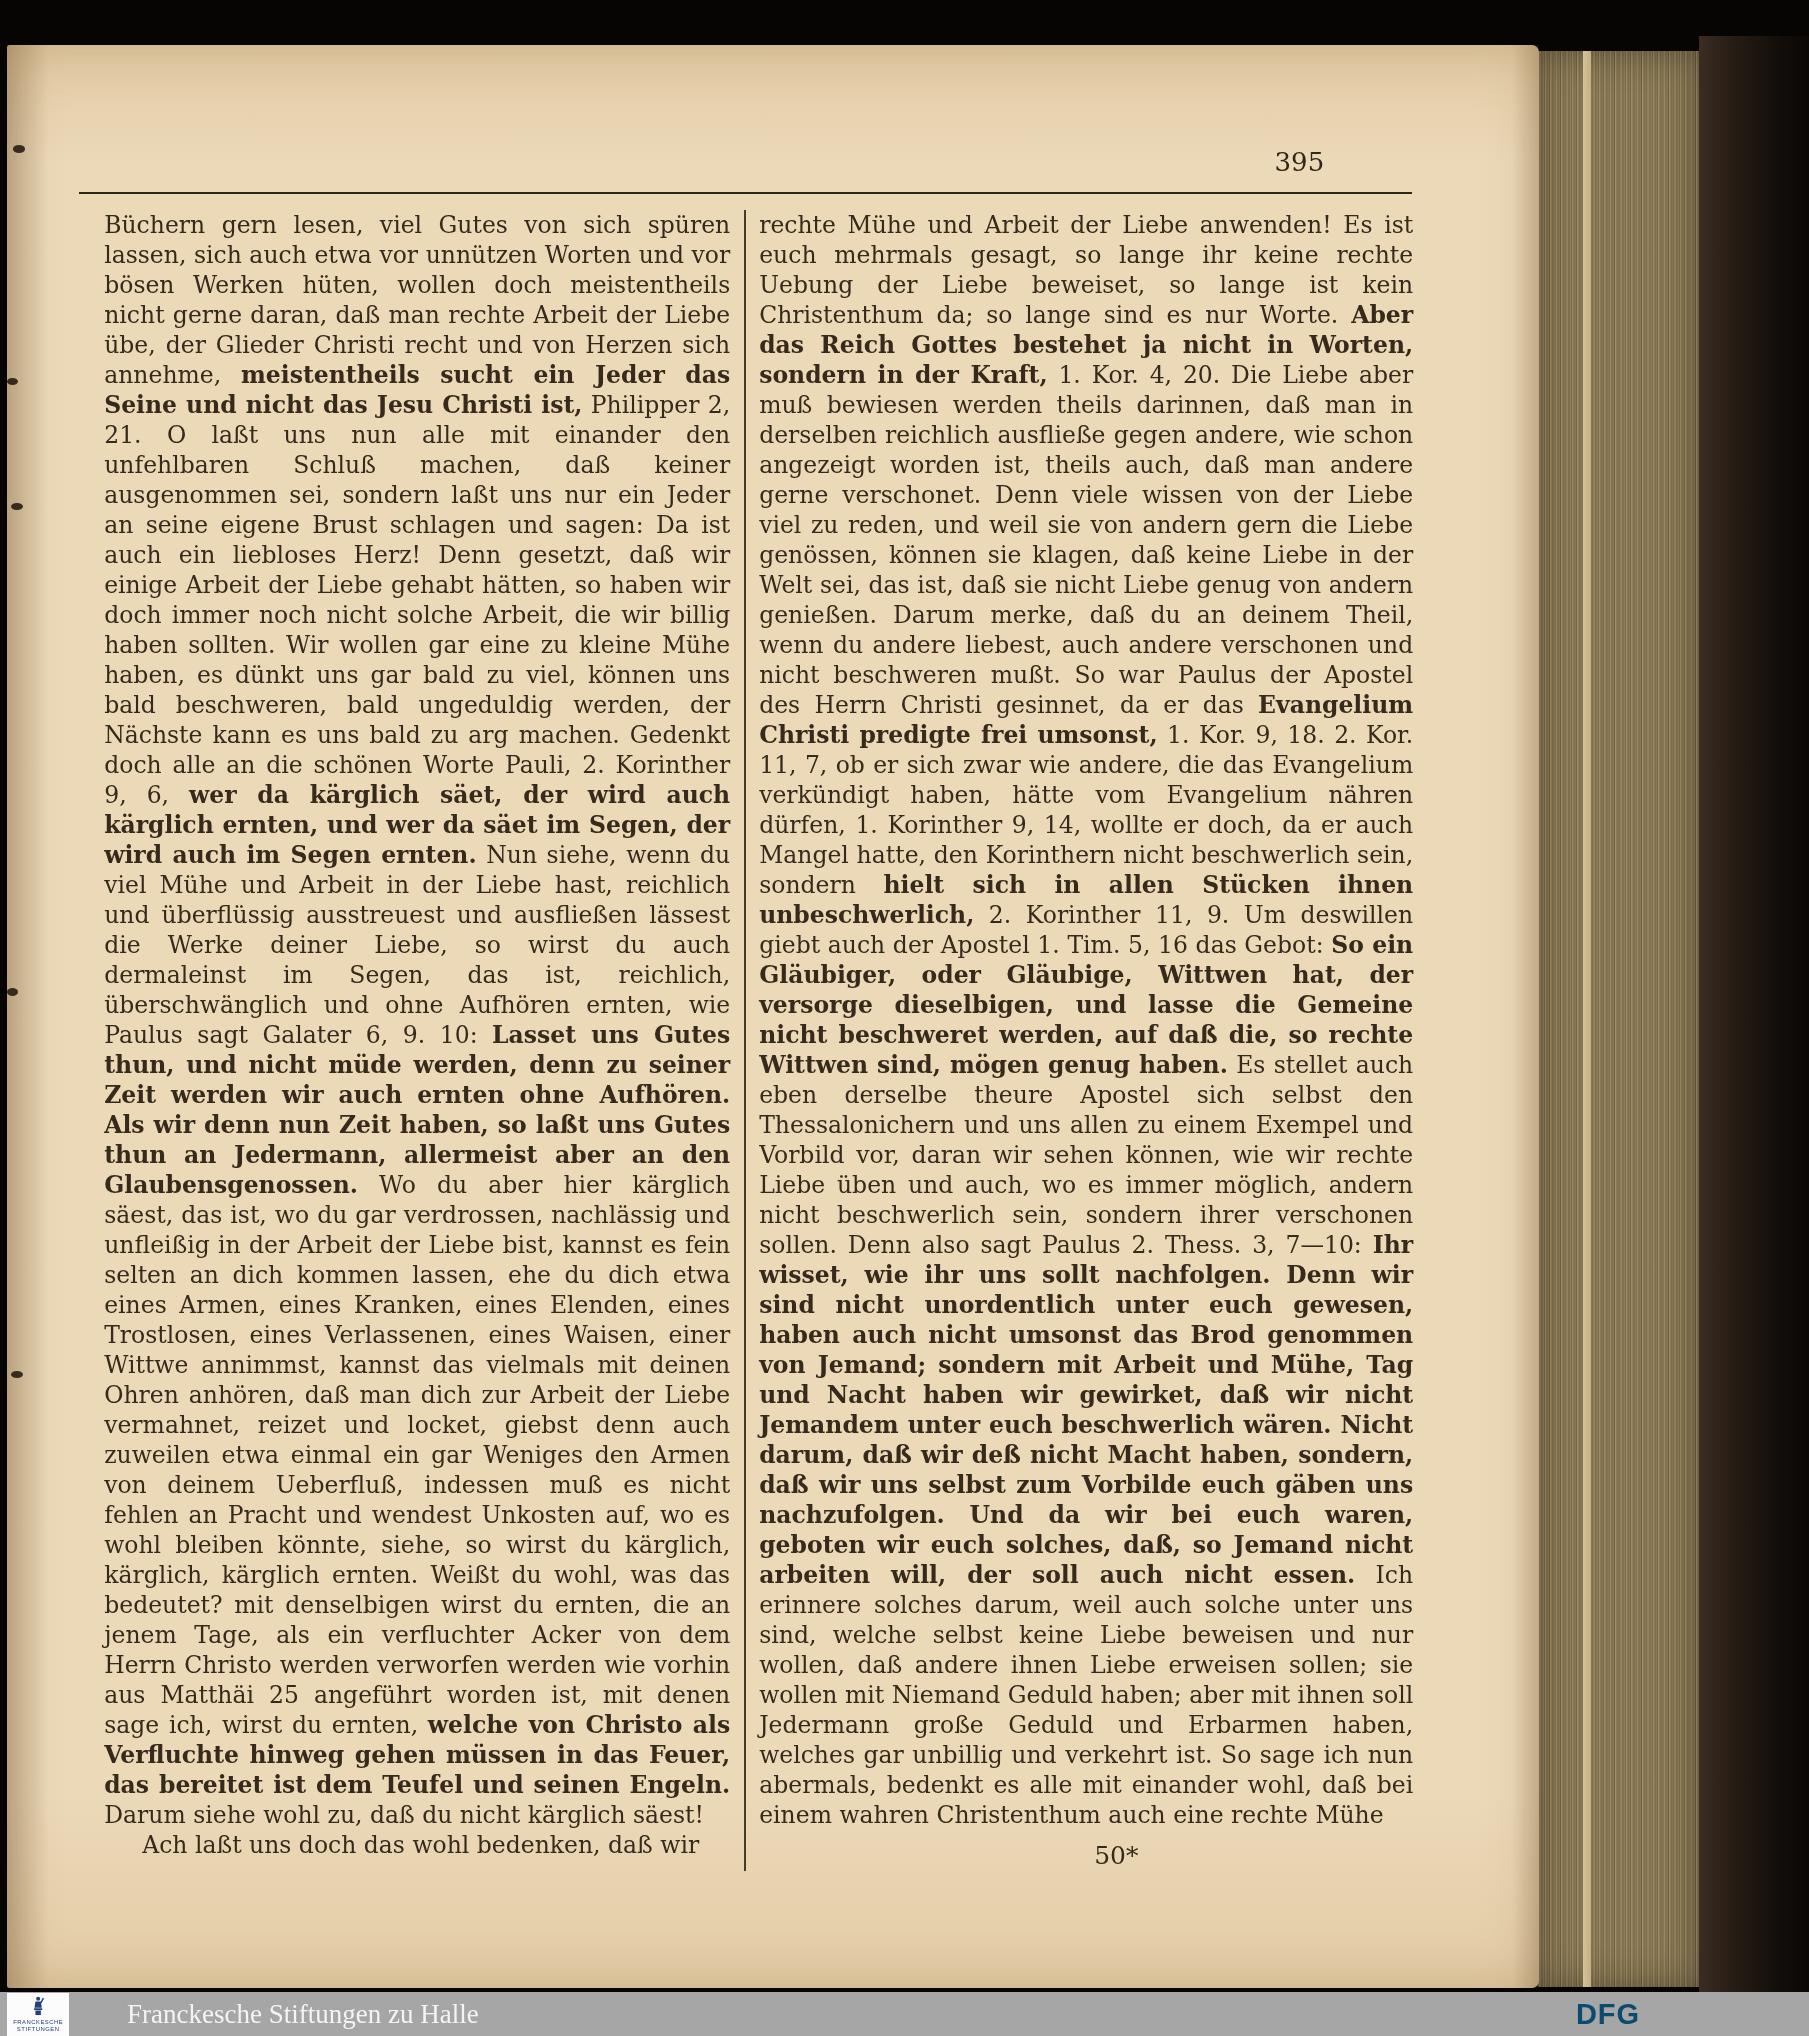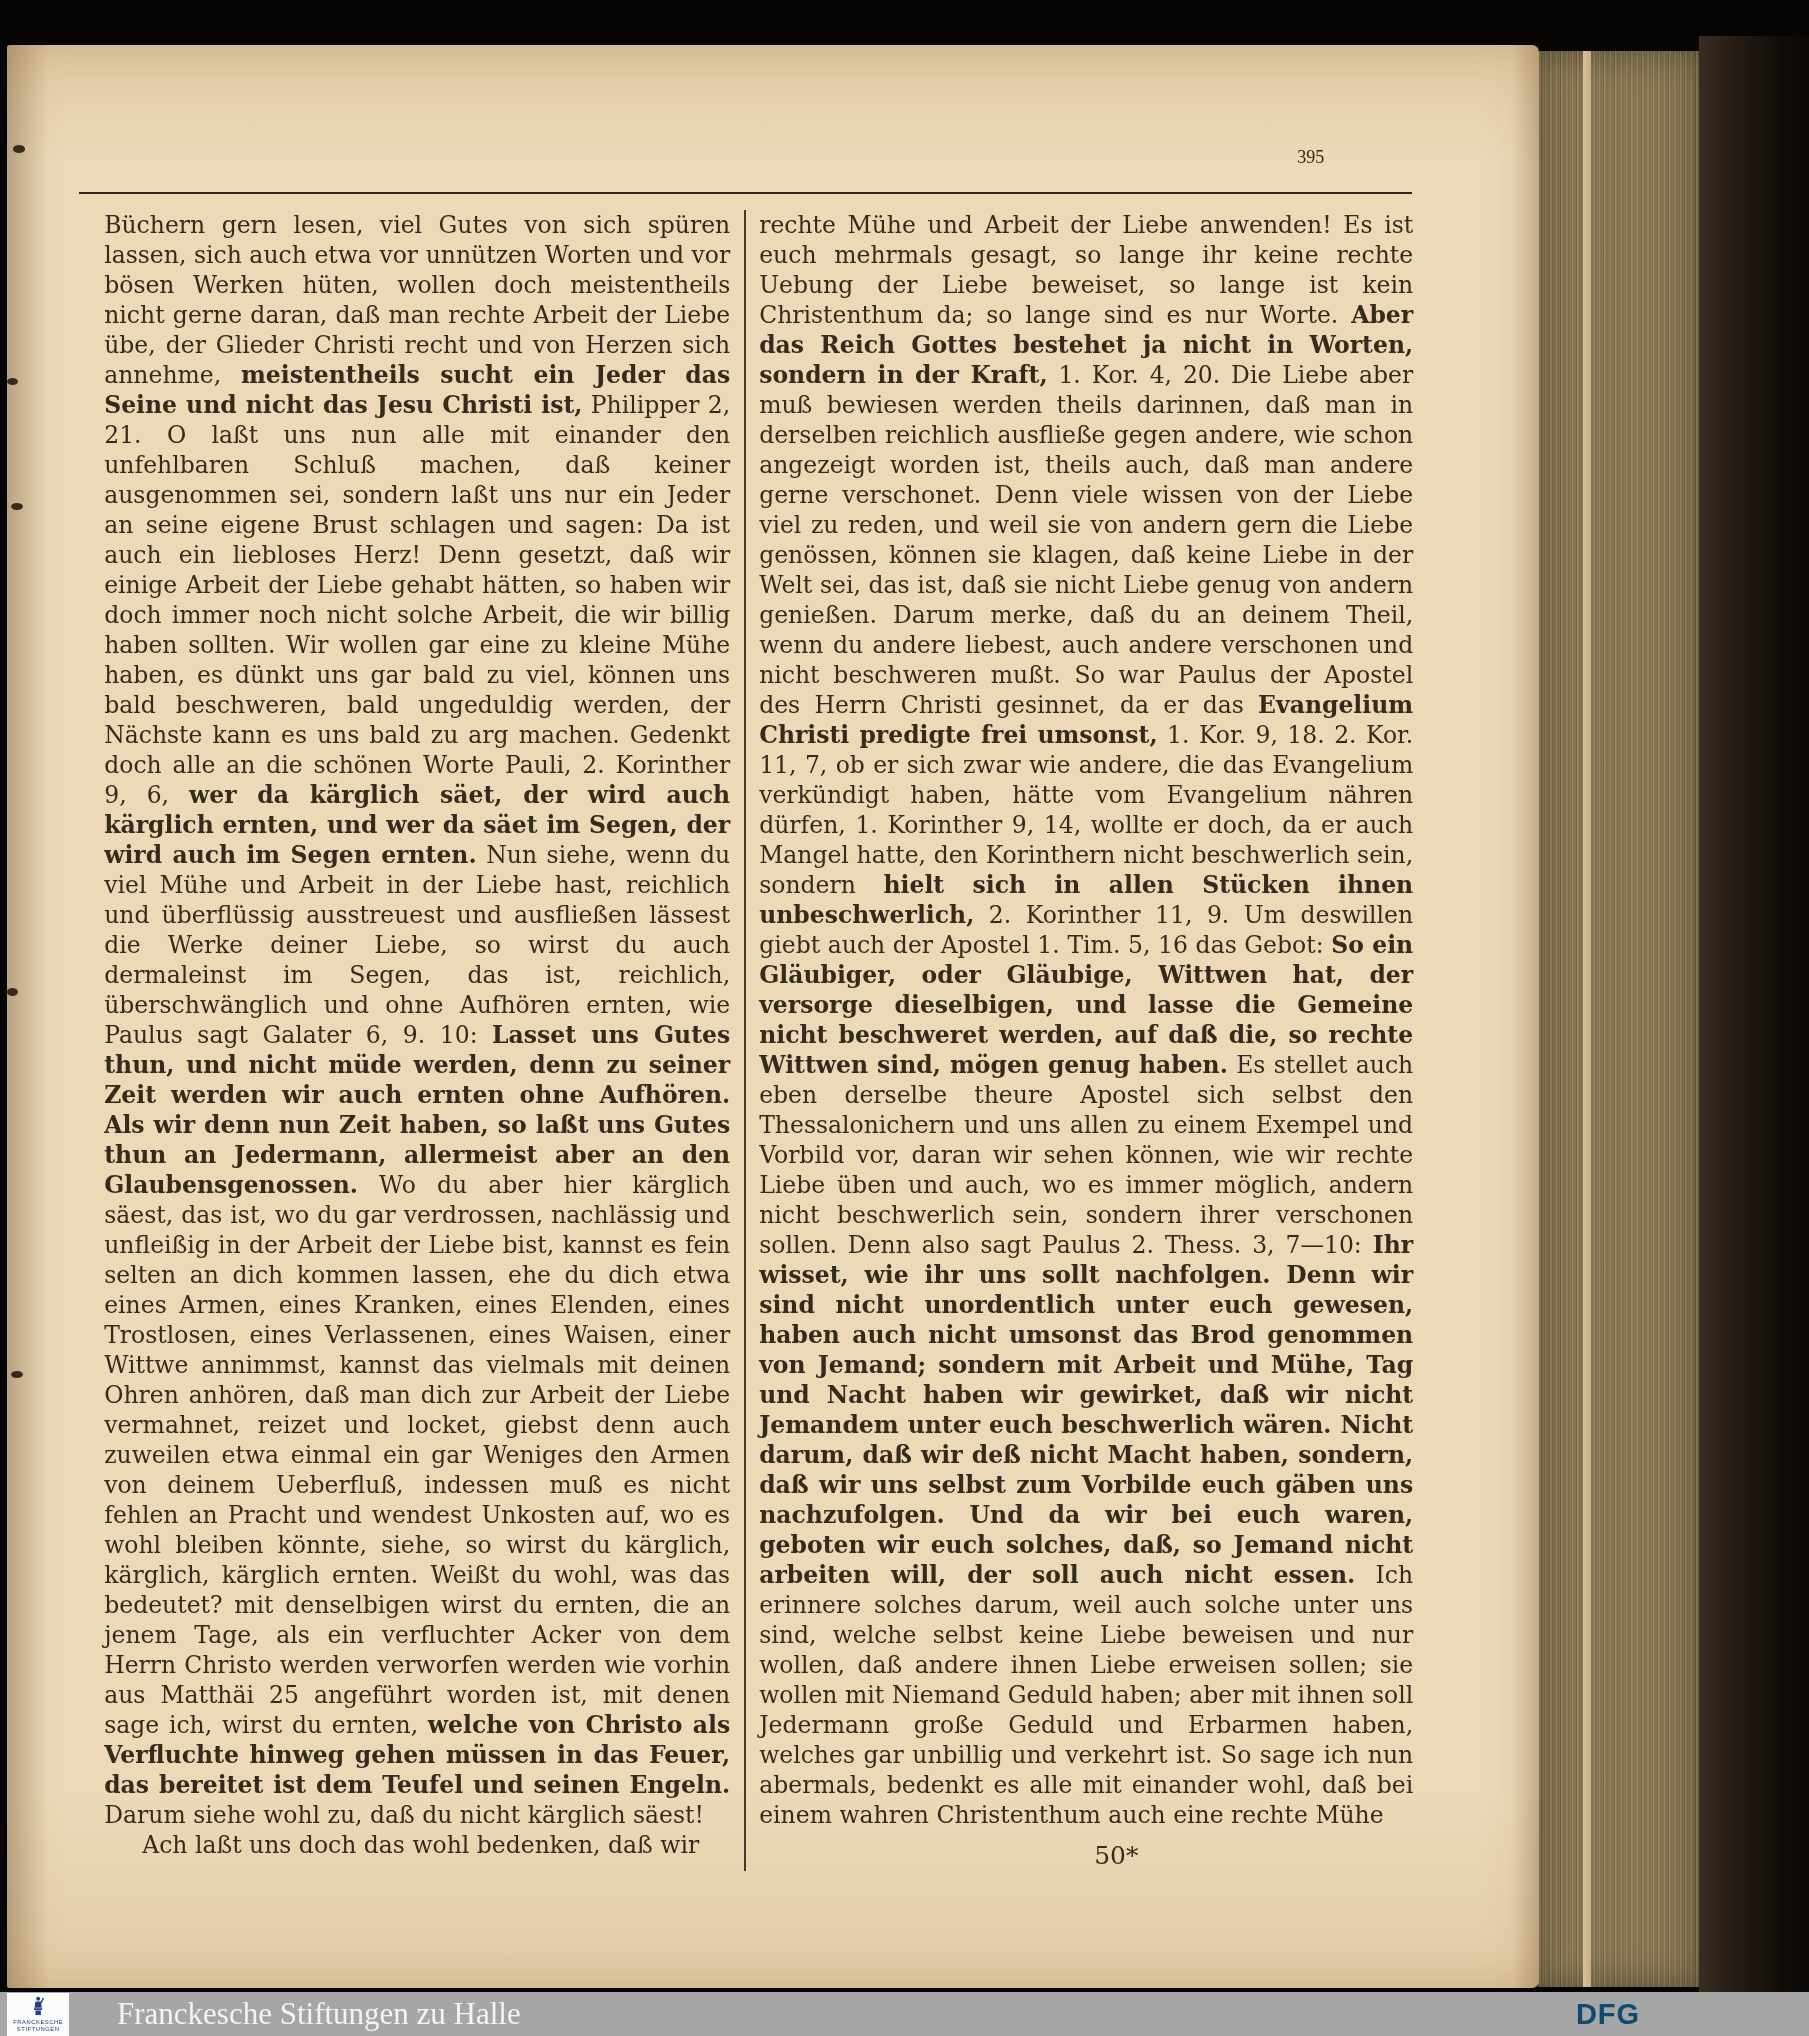--- a/index.html
+++ b/index.html
@@ -42,21 +42,21 @@
     position:absolute;left:1699px;top:36px;width:110px;height:1961px;
     background:linear-gradient(90deg,#3a2c21 0%,#261d15 30%,#120d09 75%,#0a0705 100%);
   }
 
   
   .page-header{position:absolute;left:97px;top:100px;width:1309px;height:43px;}
   .page-title{
     display:block;text-align:center;font-size:27px;letter-spacing:0.9px;color:#31271a;
   }
   .page-number{
-    position:absolute;right:89px;top:1.8px;font-size:18px;color:#31271a;font-family:Liberation Serif, serif;
+    position:absolute;right:89px;top:1.8px;font-size:26px;color:#31271a;
   }
   .header-rule{
     position:absolute;left:72px;top:147px;width:1333px;height:0;
     border-top:2.7px solid #2e2516;
   }
 
   
   .columns{
     position:absolute;left:97px;top:165px;width:1309px;
     display:flex;align-items:stretch;justify-content:space-between;
@@ -75,22 +75,22 @@
     position:absolute;left:0;top:1992px;width:1809px;height:44px;background:#a6a6a6;
   }
   .logo-box{
     position:absolute;left:7.2px;top:0.9px;width:62px;height:43px;background:#fcfcfc;
     display:flex;flex-direction:column;align-items:center;justify-content:center;
   }
   .logo-box .glyph{line-height:1;}
   .logo-text{font-family:"Liberation Sans",sans-serif;font-size:5.9px;letter-spacing:0.5px;
     color:#23407c;text-align:center;line-height:6.8px;}
   .library-name{
-    position:absolute;left:117px;top:50%;transform:translateY(-50%);
-    color:#f4f4f4;font-size:31px;font-family:"Liberation Serif",serif;
+    position:absolute;left:127px;top:50%;transform:translateY(-50%);
+    color:#f4f4f4;font-size:27px;font-family:"Liberation Serif",serif;
   }
   .dfg-logo{
     position:absolute;left:1576px;top:50%;transform:translateY(-50%);
     color:#0c4a6e;font-family:Liberation Sans, sans-serif;
     font-size:29px;font-weight:bold;letter-spacing:0.9px;
   }
 </style>
 </head>
 <body>
 

